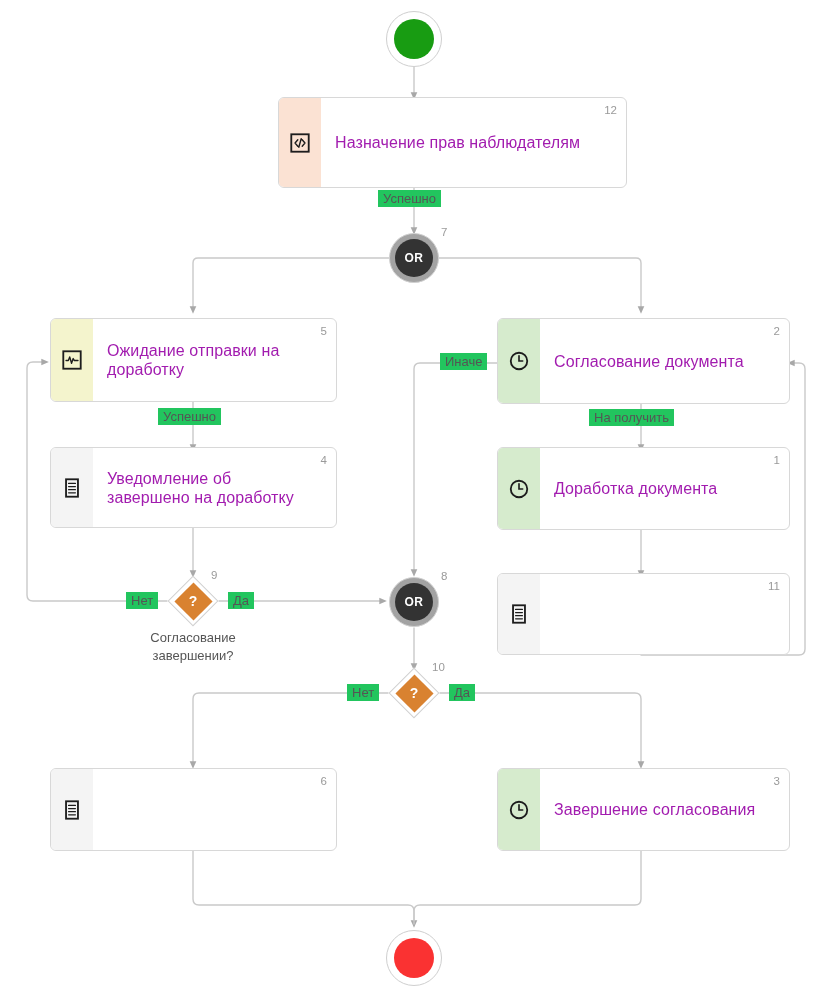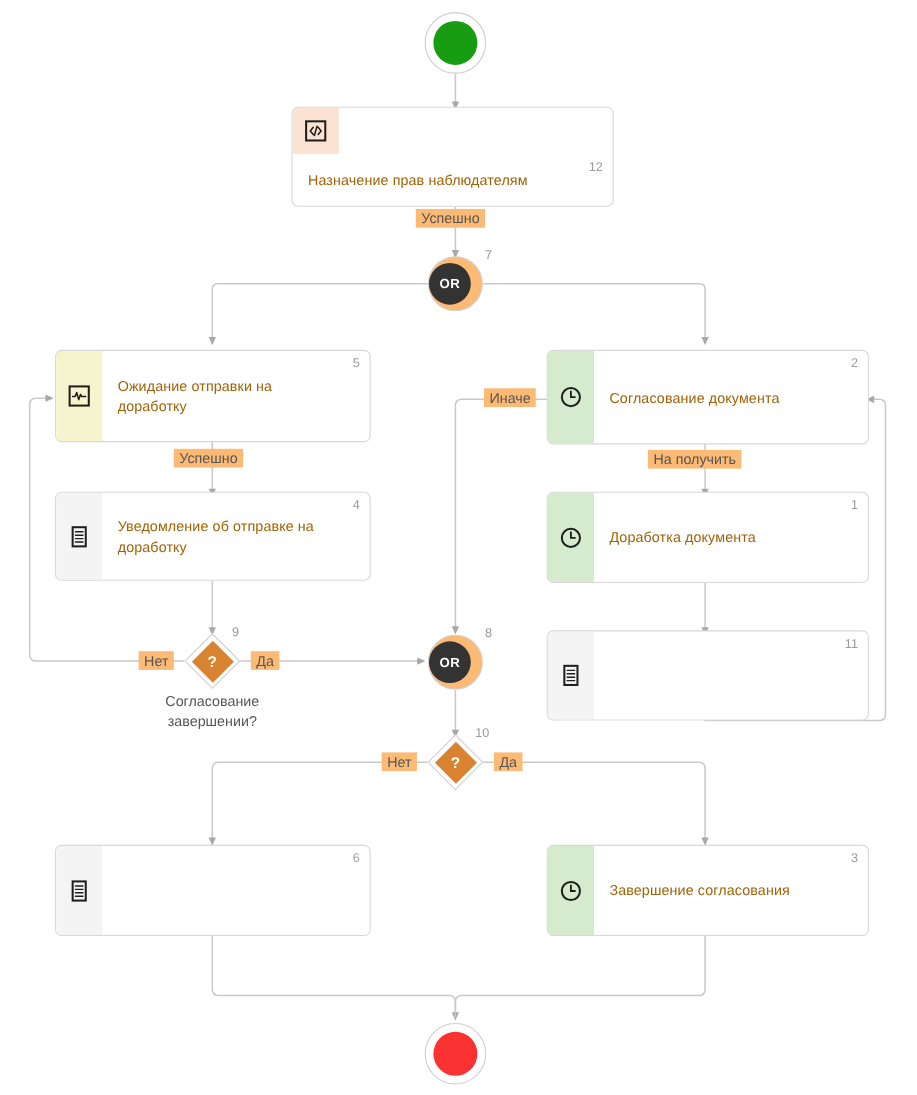--- a/index.html
+++ b/index.html
@@ -41,23 +41,23 @@
     justify-content: center;
   }
   .node .body {
     position: relative;
     flex: 1 1 auto;
     display: flex;
     align-items: center;
     padding: 0 30px 0 14px;
   }
   .node .title {
-    font-size: 13px;
+    font-size: 16px;
     line-height: 19px;
-    color: #a16207;
+    color: #a21caf;
     letter-spacing: 0.1px;
   }
   .node .num {
     position: absolute;
     top: 6px;
     right: 9px;
     font-size: 11.5px;
     color: #9a9a9a;
   }
 
@@ -73,23 +73,24 @@
   }
 
   
   .gateway {
     position: absolute;
     width: 50px;
     height: 50px;
     box-sizing: border-box;
     border: 1px solid #d0d0d0;
     border-radius: 50%;
-    background: #fdba74;
-    display: flex;
-    align-items: center;
+    background: #a3a3a3;
+    display: flex;
+    align-items: center;
+    justify-content: center;
   }
   .gateway .inner {
     width: 38px;
     height: 38px;
     border-radius: 50%;
     background: #333333;
     color: #ffffff;
     font-size: 12px;
     font-weight: bold;
     display: flex;
@@ -161,21 +162,21 @@
     width: 40px;
     height: 40px;
     border-radius: 50%;
   }
 
   
   .elabel {
     position: absolute;
     font-size: 13px;
     color: #555555;
-    background: #fdba74;
+    background: #22c55e;
     padding: 1px 5px;
     white-space: nowrap;
   }
   .dlabel {
     position: absolute;
     font-size: 13px;
     line-height: 18px;
     color: #555555;
     text-align: center;
     white-space: pre-line;
@@ -231,21 +232,21 @@
   </svg>
 
   <div class="terminator" style="left:386px; top:11px;">
     <div class="dot" style="background:#189c12;"></div>
   </div>
 
   <div class="terminator" style="left:386px; top:930px;">
     <div class="dot" style="background:#fa3232;"></div>
   </div>
 
-  <div class="node" style="left:265px; top:97px; width:293px; height:91px;flex-direction:column;">
+  <div class="node" style="left:278px; top:97px; width:349px; height:91px;">
     <div class="stripe stripe-peach">
       <svg class="glyph" viewBox="0 0 24 24">
         <rect x="2.5" y="2.5" width="19" height="19" fill="none" stroke="#1d1d1d" stroke-width="2"></rect>
         <path d="M9.6,8.4 L6.6,12 L9.6,15.6 M14.4,8.4 L17.4,12 L14.4,15.6 M13.3,7.4 L10.7,16.6" fill="none" stroke="#1d1d1d" stroke-width="1.5" stroke-linecap="round" stroke-linejoin="round"></path>
       </svg>
     </div>
     <div class="body">
       <span class="num">12</span>
       <span class="title">Назначение прав наблюдателям</span>
     </div>
@@ -266,21 +267,21 @@
 
   <div class="node" style="left:50px; top:447px; width:287px; height:81px;">
     <div class="stripe stripe-gray">
       <svg class="glyph" viewBox="0 0 24 24">
         <rect x="5.5" y="2.5" width="13" height="19" fill="none" stroke="#1d1d1d" stroke-width="2"></rect>
         <path d="M8.3,7 L15.7,7 M8.3,10.4 L15.7,10.4 M8.3,13.8 L15.7,13.8 M8.3,17.2 L15.7,17.2" stroke="#1d1d1d" stroke-width="1.4" stroke-linecap="round"></path>
       </svg>
     </div>
     <div class="body">
       <span class="num">4</span>
-      <span class="title">Уведомление об отправке на доработку</span>
+      <span class="title">Уведомление об завершено на доработку</span>
     </div>
   </div>
 
   <div class="node" style="left:497px; top:318px; width:293px; height:86px;">
     <div class="stripe stripe-green">
       <svg class="glyph" viewBox="0 0 24 24">
         <circle cx="12" cy="12" r="9" fill="none" stroke="#1d1d1d" stroke-width="2"></circle>
         <path d="M12,6.4 L12,12 L16,12" fill="none" stroke="#1d1d1d" stroke-width="1.8" stroke-linecap="round"></path>
       </svg>
     </div>

